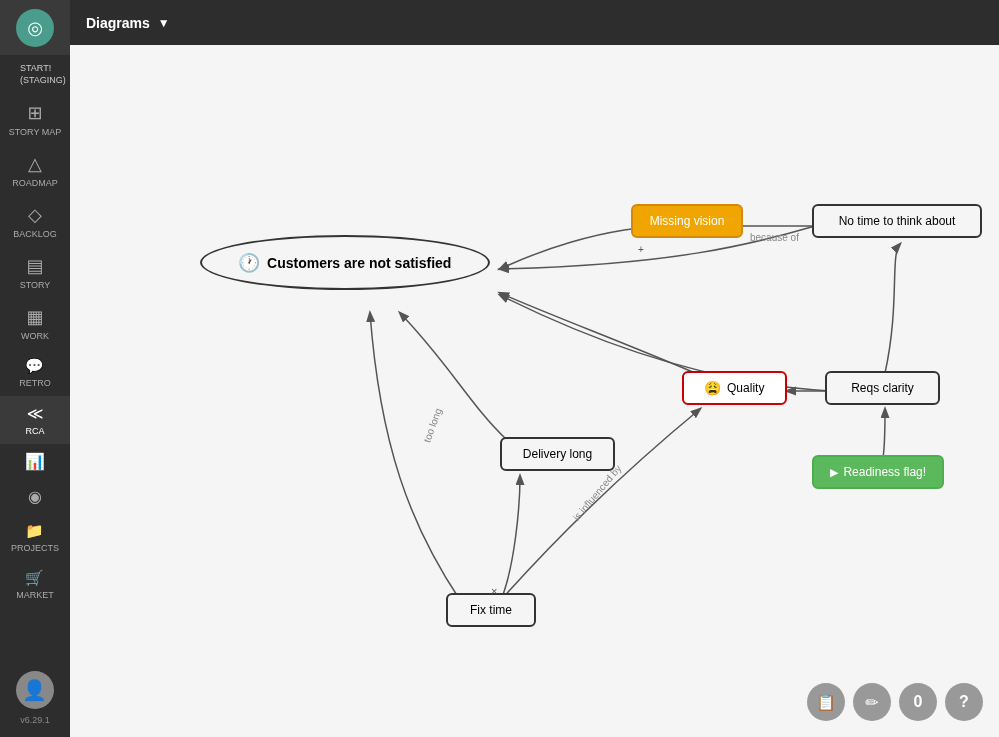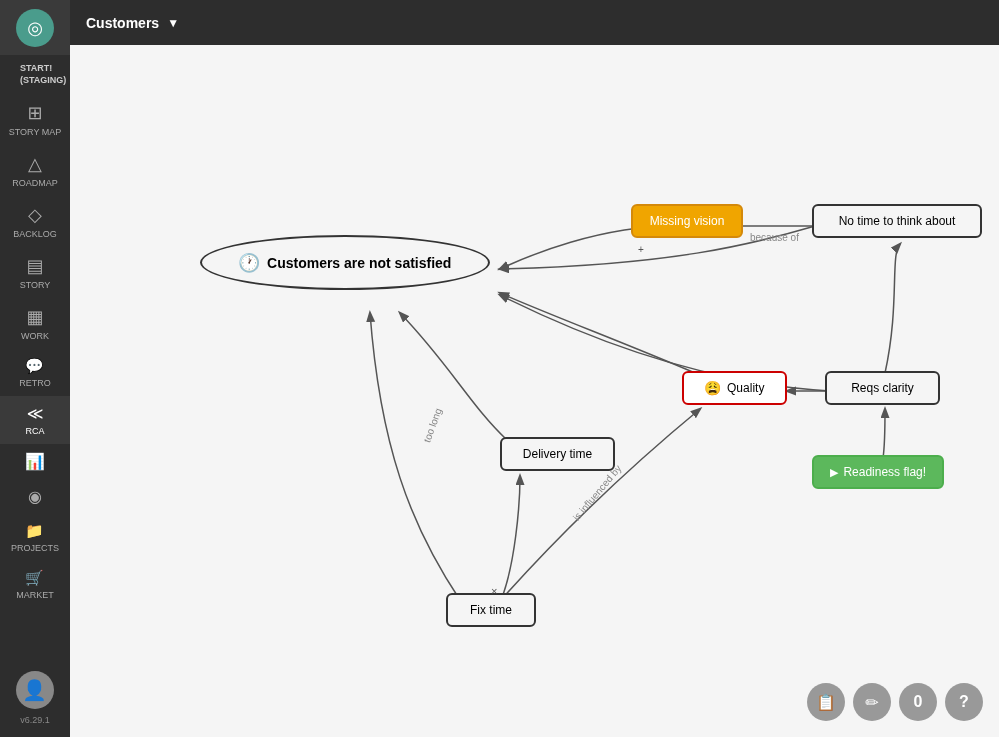--- a/index.html
+++ b/index.html
@@ -49,21 +49,21 @@
       text-align: center;
     }
     .sidebar-item.active { background: #3a3a3a; color: #fff; }
     .sidebar-item .icon { font-size: 18px; }
     .sidebar-brand {
       width: 64px;
       text-align: center;
       color: #ccc;
       font-size: 9px;
       padding: 8px 17px;
-      font-weight: bold;
+      font-weight: normal;
       line-height: 1.3;
     }
     .sidebar-bottom {
       margin-top: auto;
       display: flex;
       flex-direction: column;
       align-items: center;
       width: 100%;
       padding-bottom: 8px;
     }
@@ -242,21 +242,21 @@
   </div>
   <div class="sidebar-bottom">
     <div class="sidebar-avatar">👤</div>
     <div class="version-text">v6.29.1</div>
   </div>
 </div>
 
 <div id="main">
 
   <div id="topbar">
-    <span class="topbar-title">Customers</span>
+    <span class="topbar-title">Diagrams</span>
     <span class="topbar-dropdown">▼</span>
   </div>
 
   <div id="canvas">
     <svg id="connections-svg">
 
       <defs>
         <marker id="arrow" markerWidth="8" markerHeight="8" refX="6" refY="3" orient="auto">
           <path d="M0,0 L0,6 L8,3 z" fill="#555"></path>
         </marker>
@@ -329,21 +329,21 @@
 
     <div class="node" style="left:742px; top:410px;">
       <div class="node-rect green-bg" style="width:132px; min-height:34px;">
         <span style="font-size:11px;">▶</span>
         <span>Readiness flag!</span>
       </div>
     </div>
 
     <div class="node" style="left:430px; top:392px;">
       <div class="node-rect" style="width:115px; min-height:34px;">
-        <span>Delivery time</span>
+        <span>Delivery long</span>
       </div>
     </div>
 
     <div class="node" style="left:376px; top:548px;">
       <div class="node-rect" style="width:90px; min-height:34px; position:relative;">
         <span>Fix time</span>
         <span style="position:absolute; top:-10px; left:50%; font-size:11px; color:#555;">×</span>
       </div>
     </div>
 

